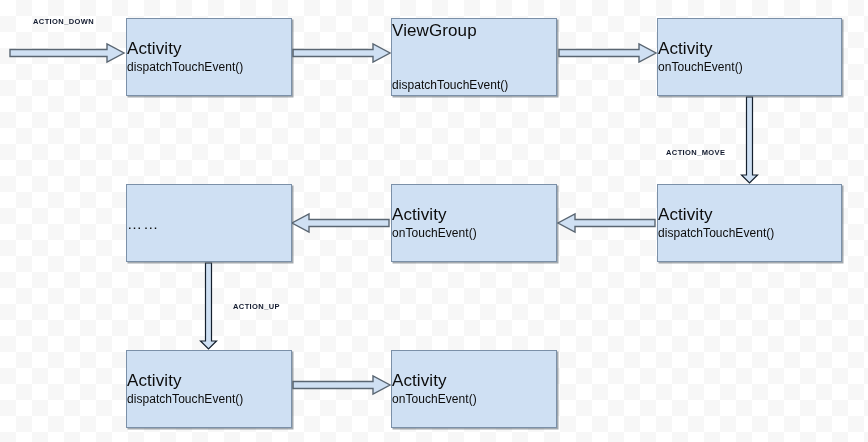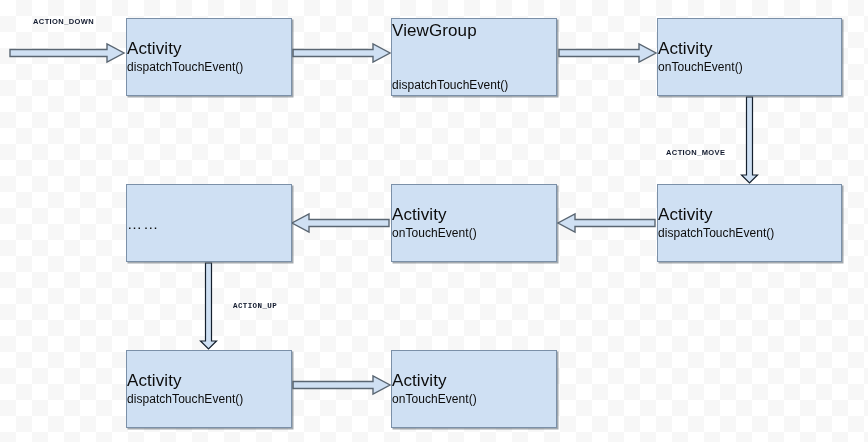--- a/index.html
+++ b/index.html
@@ -136,15 +136,15 @@
     <div class="sub">dispatchTouchEvent()</div>
   </div>
 
   <div class="node" style="left: 391px; top: 350px; width: 166px; height: 78px;">
     <div class="title">Activity</div>
     <div class="sub">onTouchEvent()</div>
   </div>
 
   <div class="edge-label" style="left: 33px; top: 17px;">ACTION_DOWN</div>
   <div class="edge-label" style="left: 666px; top: 148px;">ACTION_MOVE</div>
-  <div class="edge-label" style="left: 233px; top: 302px; font-family: Liberation Mono, monospace;">ACTION_UP</div>
+  <div class="edge-label" style="left: 233px; top: 302px;">ACTION_UP</div>
 
 </div>
 
 </body></html>

